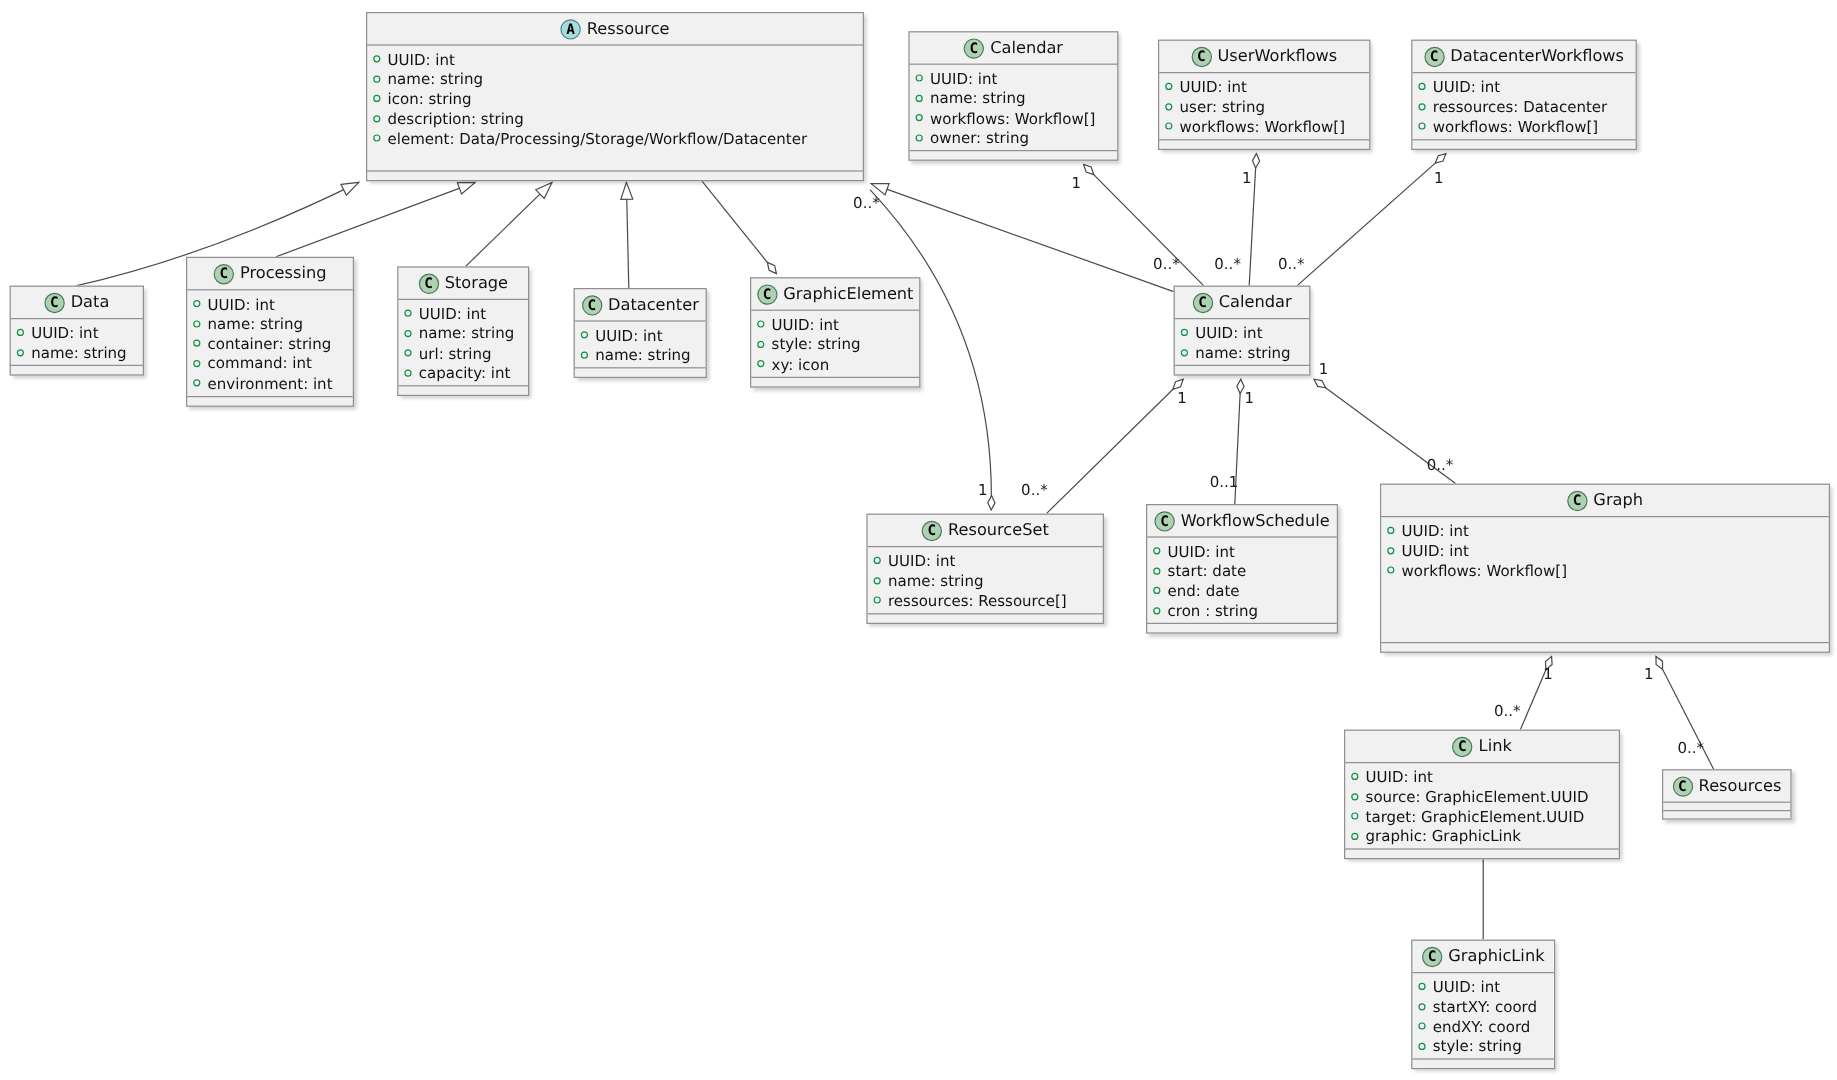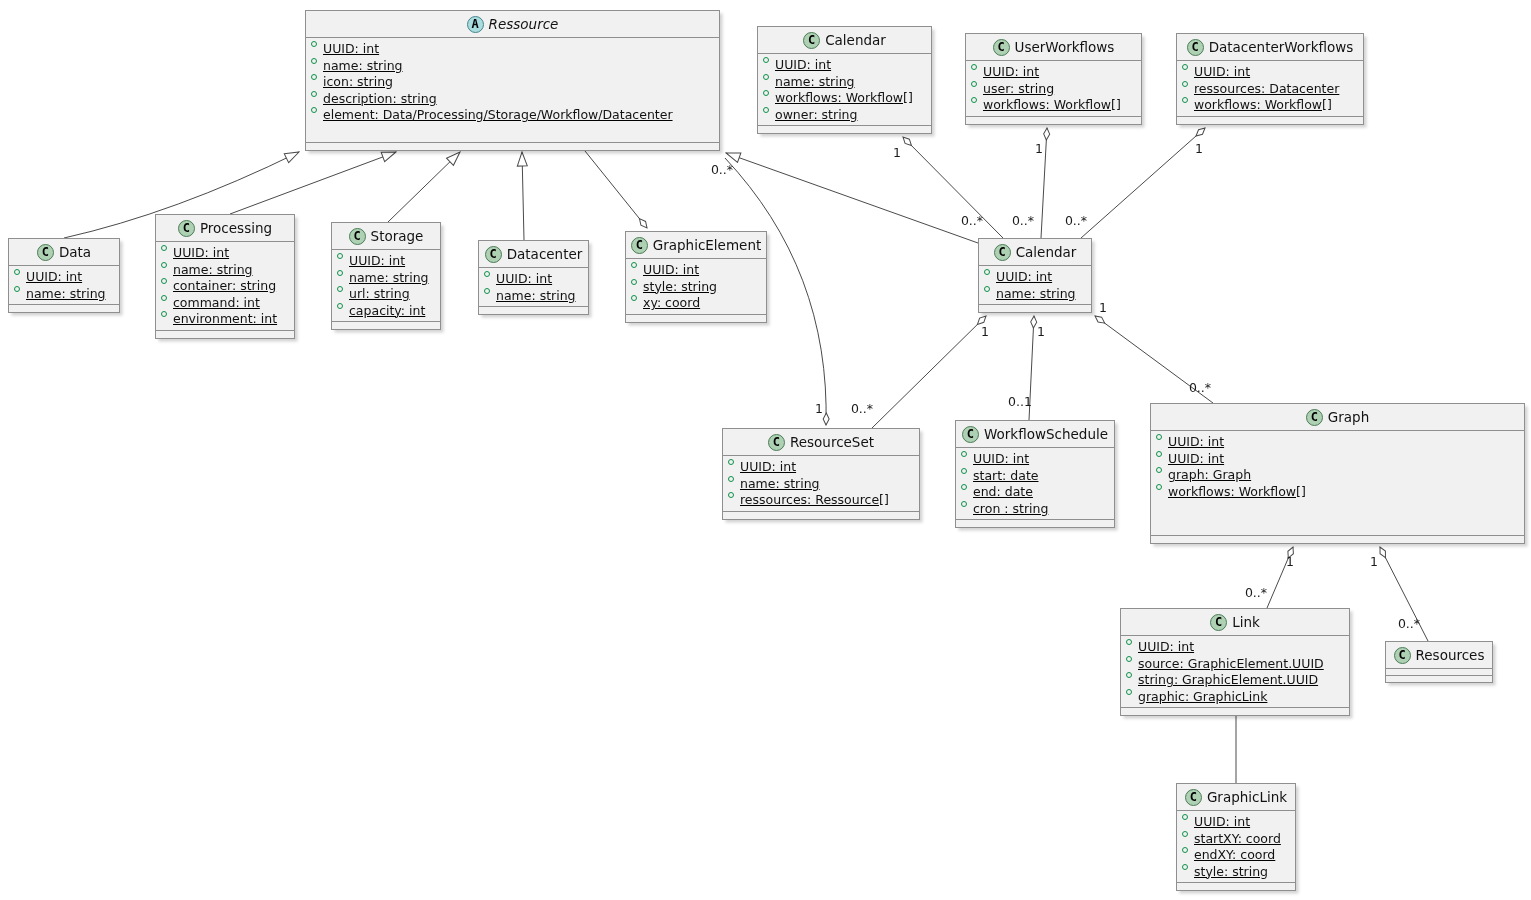--- a/index.html
+++ b/index.html
@@ -12,23 +12,23 @@
   .class-box { position: absolute; background: #f1f1f1; border: 1px solid #8f8f8f;
     box-shadow: 2.5px 2.5px 3px rgba(0,0,0,0.18); display: flex; flex-direction: column; }
   .class-header { height: 27px; flex: 0 0 27px; display: flex; align-items: center;
     justify-content: center; gap: 5px; border-bottom: 1px solid #8f8f8f; overflow: hidden; }
   .class-icon { width: 17px; height: 17px; border-radius: 50%; flex: 0 0 17px;
     display: flex; align-items: center; justify-content: center;
     font-family: "DejaVu Sans Mono", monospace; font-weight: bold; font-size: 12px; color: #000; }
   .icon-class { background: #add1b2; border: 1px solid #4c7b58; }
   .icon-abstract { background: #a9dcdf; border: 1px solid #46858a; }
   .class-title { font-size: 13.5px; color: #121212; white-space: nowrap; }
-  .abstract .class-title { font-style: italic; }
+  .abstract .class-title { }
   .class-attrs { flex: 1 1 auto; padding: 3px 5px 3px 5px; overflow: hidden; }
-  .attr-row { display: flex; align-items: flex-start; height: 16.5px; white-space: nowrap; text-decoration: underline; }
+  .attr-row { display: flex; align-items: center; height: 16.5px; white-space: nowrap; }
   .attr-bullet { width: 6px; height: 6px; border: 1.2px solid #0e9248; border-radius: 50%;
     flex: 0 0 6px; margin-right: 6px; background: transparent; }
   .attr-text { font-size: 12.5px; color: #121212; }
   .class-footer { flex: 0 0 8px; border-top: 1px solid #8f8f8f; }
 </style>
 </head>
 <body>
 
 <div id="canvas">
   <svg id="edge-layer" width="1531" height="900" viewBox="0 0 1531 900" xmlns="http://www.w3.org/2000/svg">
@@ -269,21 +269,21 @@
           <div class="attr-row">
             <span class="attr-bullet"></span>
             <span class="attr-text">UUID: int</span>
           </div>
           <div class="attr-row">
             <span class="attr-bullet"></span>
             <span class="attr-text">style: string</span>
           </div>
           <div class="attr-row">
             <span class="attr-bullet"></span>
-            <span class="attr-text">xy: coord</span>
+            <span class="attr-text">xy: icon</span>
           </div>
         </div>
     <div class="class-footer"></div>
   </div>
       <div class="class-box" style="left: 978px; top: 238px; width: 114px; height: 75px;">
     <div class="class-header">
       <span class="class-icon icon-class">C</span>
       <span class="class-title">Calendar</span>
     </div>
     <div class="class-attrs">
@@ -353,24 +353,20 @@
           <div class="attr-row">
             <span class="attr-bullet"></span>
             <span class="attr-text">UUID: int</span>
           </div>
           <div class="attr-row">
             <span class="attr-bullet"></span>
             <span class="attr-text">UUID: int</span>
           </div>
           <div class="attr-row">
             <span class="attr-bullet"></span>
-            <span class="attr-text">graph: Graph</span>
-          </div>
-          <div class="attr-row">
-            <span class="attr-bullet"></span>
             <span class="attr-text">workflows: Workflow[]</span>
           </div>
         </div>
     <div class="class-footer"></div>
   </div>
       <div class="class-box" style="left: 1120px; top: 608px; width: 230px; height: 108px;">
     <div class="class-header">
       <span class="class-icon icon-class">C</span>
       <span class="class-title">Link</span>
     </div>
@@ -378,21 +374,21 @@
           <div class="attr-row">
             <span class="attr-bullet"></span>
             <span class="attr-text">UUID: int</span>
           </div>
           <div class="attr-row">
             <span class="attr-bullet"></span>
             <span class="attr-text">source: GraphicElement.UUID</span>
           </div>
           <div class="attr-row">
             <span class="attr-bullet"></span>
-            <span class="attr-text">string: GraphicElement.UUID</span>
+            <span class="attr-text">target: GraphicElement.UUID</span>
           </div>
           <div class="attr-row">
             <span class="attr-bullet"></span>
             <span class="attr-text">graphic: GraphicLink</span>
           </div>
         </div>
     <div class="class-footer"></div>
   </div>
       <div class="class-box" style="left: 1385px; top: 641px; width: 108px; height: 42px;">
     <div class="class-header">

